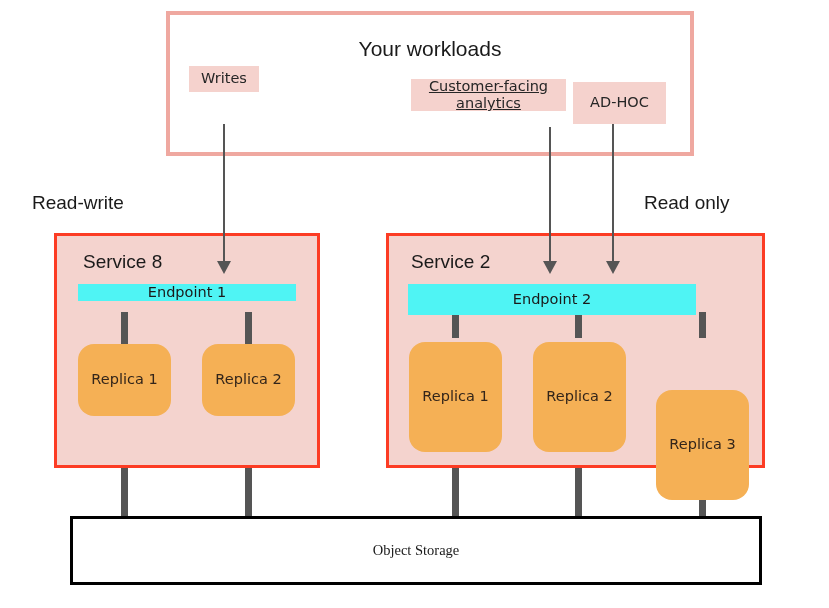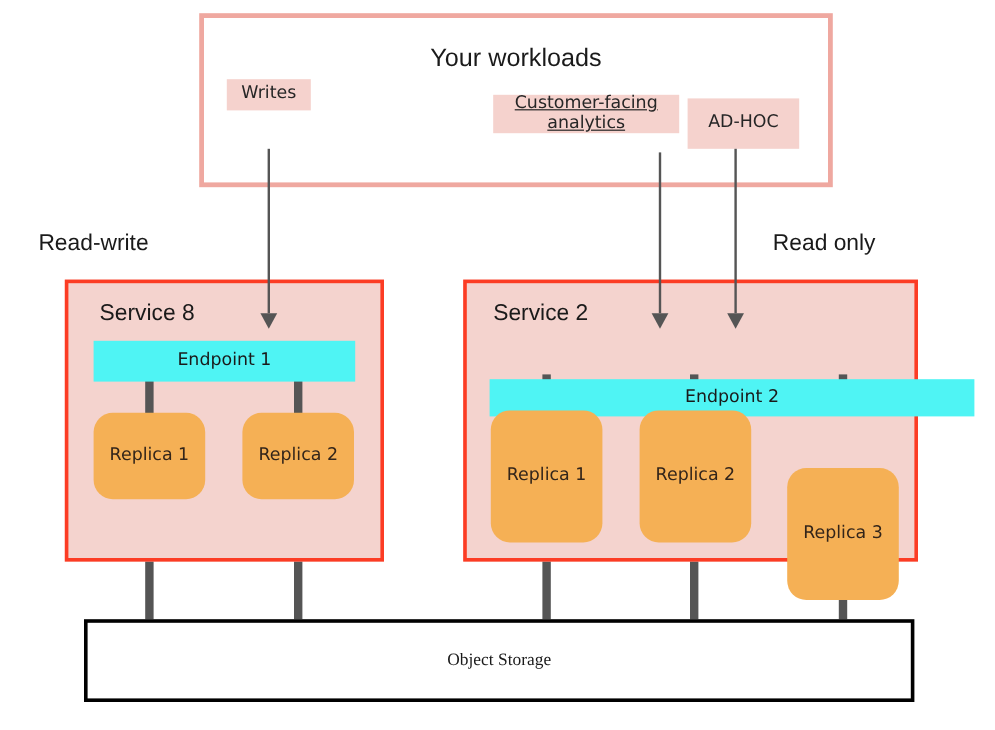--- a/index.html
+++ b/index.html
@@ -165,35 +165,35 @@
 
   <div class="side-label layer-text" style="left:644px; top:192px;">Read only</div>
 
   <div class="box service-frame layer-frame" style="left:54px; top:233px; width:266px; height:235px;">
     <div class="service-title" style="left:26px; top:15px;">Service 8</div>
   </div>
 
   <div class="link layer-node" style="left:121px; top:312px; height:36px;"></div>
   <div class="link layer-node" style="left:245px; top:312px; height:36px;"></div>
 
-  <div class="box endpoint layer-node" style="left:78px; top:284px; width:218px; height:34px;">Endpoint 1</div>
+  <div class="box endpoint layer-node" style="left:78px; top:284px; width:218px; height:17px;">Endpoint 1</div>
 
   <div class="box replica layer-node" style="left:78px; top:344px; width:93px; height:72px;">Replica 1</div>
 
   <div class="box replica layer-node" style="left:202px; top:344px; width:93px; height:72px;">Replica 2</div>
 
   <div class="box service-frame layer-frame" style="left:386px; top:233px; width:379px; height:235px;">
     <div class="service-title" style="left:22px; top:15px;">Service 2</div>
   </div>
 
   <div class="link layer-node" style="left:452px; top:312px; height:26px;"></div>
   <div class="link layer-node" style="left:575px; top:312px; height:26px;"></div>
   <div class="link layer-node" style="left:699px; top:312px; height:26px;"></div>
 
-  <div class="box endpoint layer-node" style="left:408px; top:284px; width:404px; height:31px;margin-top:32px;">Endpoint 2</div>
+  <div class="box endpoint layer-node" style="left:408px; top:284px; width:288px; height:31px;">Endpoint 2</div>
 
   <div class="box replica layer-node" style="left:409px; top:342px; width:93px; height:110px;">Replica 1</div>
 
   <div class="box replica layer-node" style="left:533px; top:342px; width:93px; height:110px;">Replica 2</div>
 
   <div class="box replica layer-node" style="left:656px; top:342px; width:93px; height:110px;margin-top:48px;">Replica 3</div>
 
   <div class="box storage layer-node" style="left:70px; top:516px; width:692px; height:69px;">Object Storage</div>
 
 </div>

